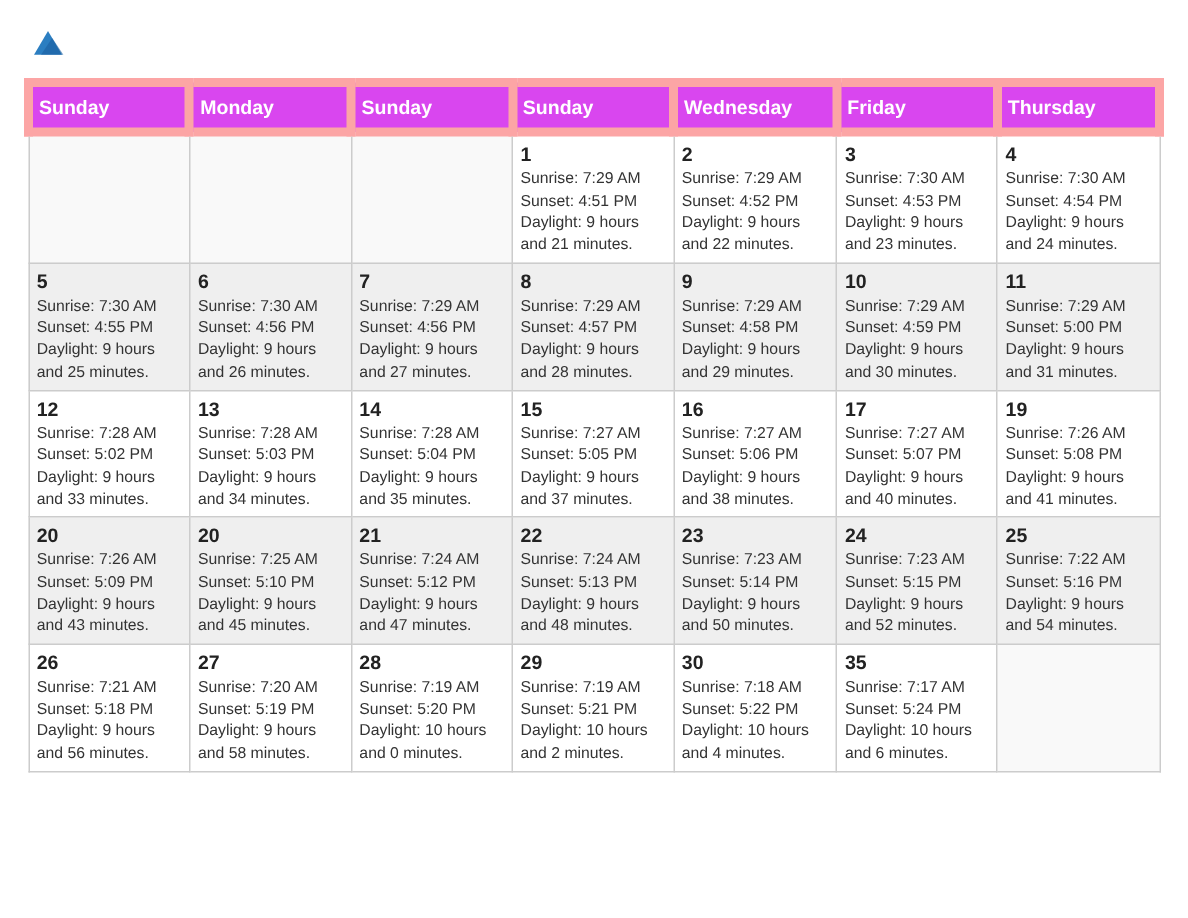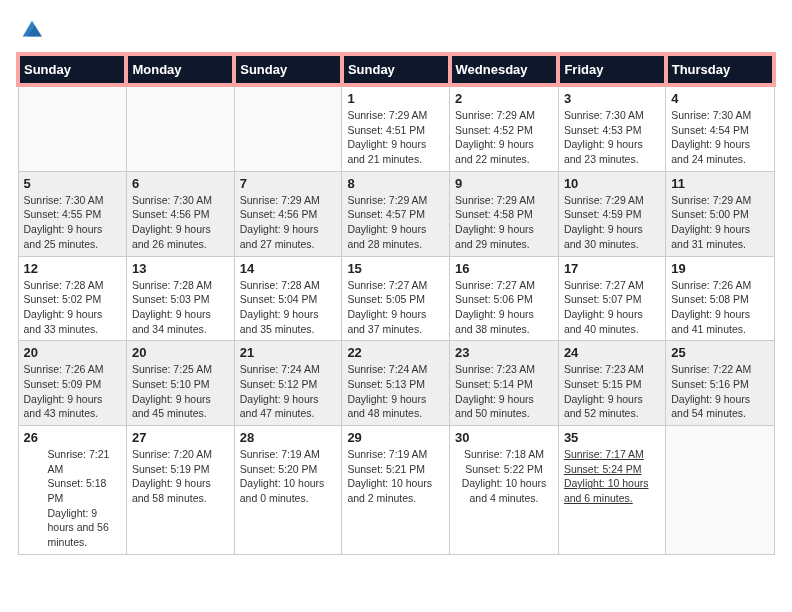--- a/index.html
+++ b/index.html
@@ -55,27 +55,27 @@
     .location {
       font-size: 14px;
       color: #555;
     }
     .calendar {
       width: 100%;
       border-collapse: collapse;
       border: 1px solid #ccc;
     }
     .calendar th {
-      background: #0f172a;
+      background: #d946ef;
       color: #fff;
       font-size: 13px;
       font-weight: bold;
       padding: 6px 4px;
       text-align: left;
-      border: 4px solid #fca5a5;
+      border: 6px solid #fca5a5;
     }
     .calendar td {
       border: 1px solid #ccc;
       vertical-align: top;
       padding: 4px 5px;
       width: 110px;
       min-height: 80px;
       background: #fff;
     }
     .calendar tr:nth-child(even) td {
@@ -294,21 +294,21 @@
           <td>
             <span class="day-number">25</span>
             <div class="day-info" style="white-space: pre-line;">Sunrise: 7:22 AM
 Sunset: 5:16 PM
 Daylight: 9 hours and 54 minutes.</div>
           </td>
         </tr>
         <tr class="row-odd">
           <td>
             <span class="day-number">26</span>
-            <div class="day-info" style="white-space: pre-line; margin-left: 24px;">Sunrise: 7:21 AM
+            <div class="day-info" style="white-space: pre-line;">Sunrise: 7:21 AM
 Sunset: 5:18 PM
 Daylight: 9 hours and 56 minutes.</div>
           </td>
           <td>
             <span class="day-number">27</span>
             <div class="day-info" style="white-space: pre-line;">Sunrise: 7:20 AM
 Sunset: 5:19 PM
 Daylight: 9 hours and 58 minutes.</div>
           </td>
           <td>
@@ -318,27 +318,27 @@
 Daylight: 10 hours and 0 minutes.</div>
           </td>
           <td>
             <span class="day-number">29</span>
             <div class="day-info" style="white-space: pre-line;">Sunrise: 7:19 AM
 Sunset: 5:21 PM
 Daylight: 10 hours and 2 minutes.</div>
           </td>
           <td>
             <span class="day-number">30</span>
-            <div class="day-info" style="white-space: pre-line; text-align: center;">Sunrise: 7:18 AM
+            <div class="day-info" style="white-space: pre-line;">Sunrise: 7:18 AM
 Sunset: 5:22 PM
 Daylight: 10 hours and 4 minutes.</div>
           </td>
           <td>
             <span class="day-number">35</span>
-            <div class="day-info" style="white-space: pre-line; text-decoration: underline;">Sunrise: 7:17 AM
+            <div class="day-info" style="white-space: pre-line;">Sunrise: 7:17 AM
 Sunset: 5:24 PM
 Daylight: 10 hours and 6 minutes.</div>
           </td>
           <td class="empty-cell"></td>
         </tr>
       </tbody>
   </table>
 </div>
 
 </body></html>

